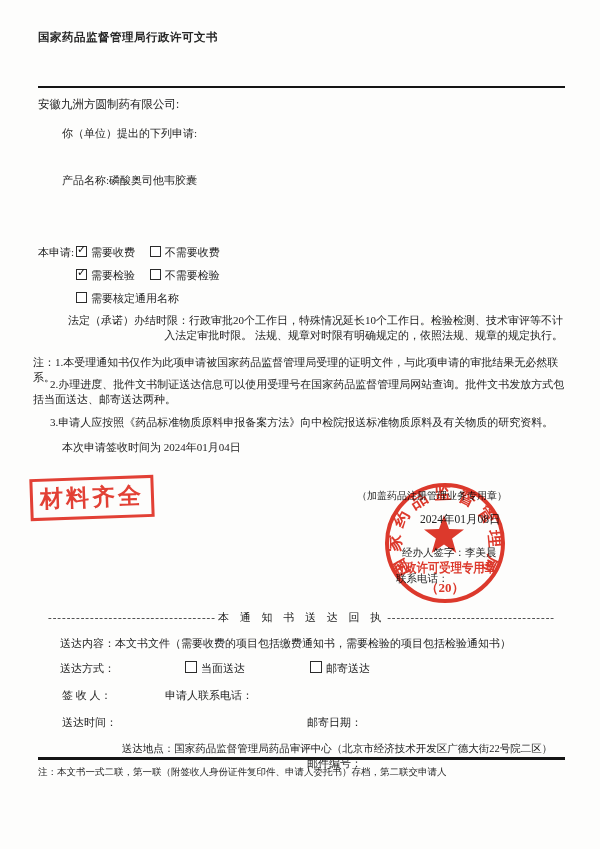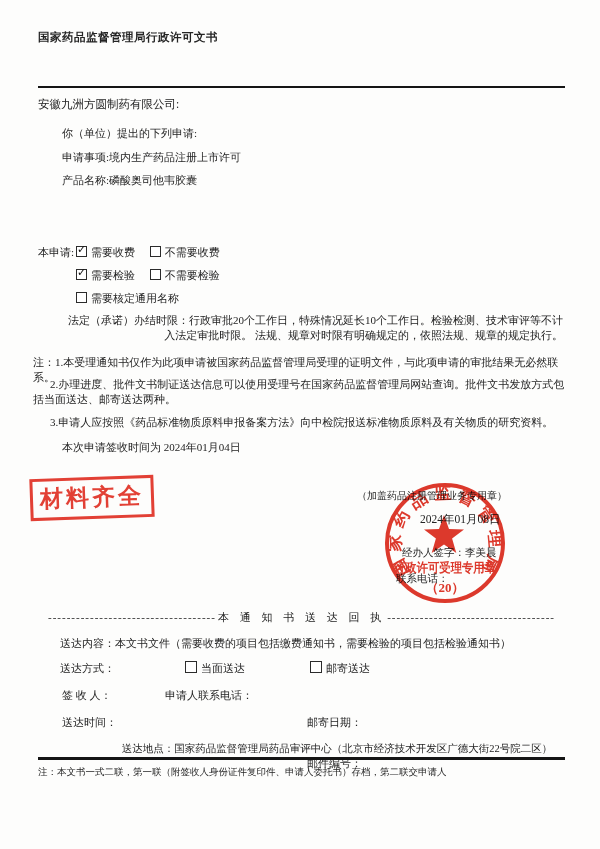--- a/index.html
+++ b/index.html
@@ -32,23 +32,20 @@
 <body>
 
 <div class="page">
 
   <div class="abs doc-type" style="left:38px;top:30px;">国家药品监督管理局行政许可文书</div>
   <div class="rule" style="left:38px;top:86px;width:527px;height:2px;"></div>
 
   <div class="abs body-line" style="left:38px;top:97px;font-size:11.5px;">安徽九洲方圆制药有限公司:</div>
   <div class="abs body-line" style="left:62px;top:126px;">你（单位）提出的下列申请:</div>
 
-  <div class="abs body-line" style="left:62px;top:150px;">
-    <span>申请事项:</span><span>境内生产药品注册上市许可</span>
-  </div>
   <div class="abs body-line" style="left:62px;top:173px;">
     <span>产品名称:</span><span>磷酸奥司他韦胶囊</span>
   </div>
 
   <div class="abs cbrow" style="left:38px;top:245px;">本申请:</div>
   <div class="abs cbrow" style="left:76px;top:245px;">
     <span class="cb"><span class="mark">✓</span></span><span>需要收费</span>
     <span class="cb" style="margin-left:12px;"><span class="mark"></span></span><span>不需要收费</span>
   </div>
   <div class="abs cbrow" style="left:76px;top:268px;">

